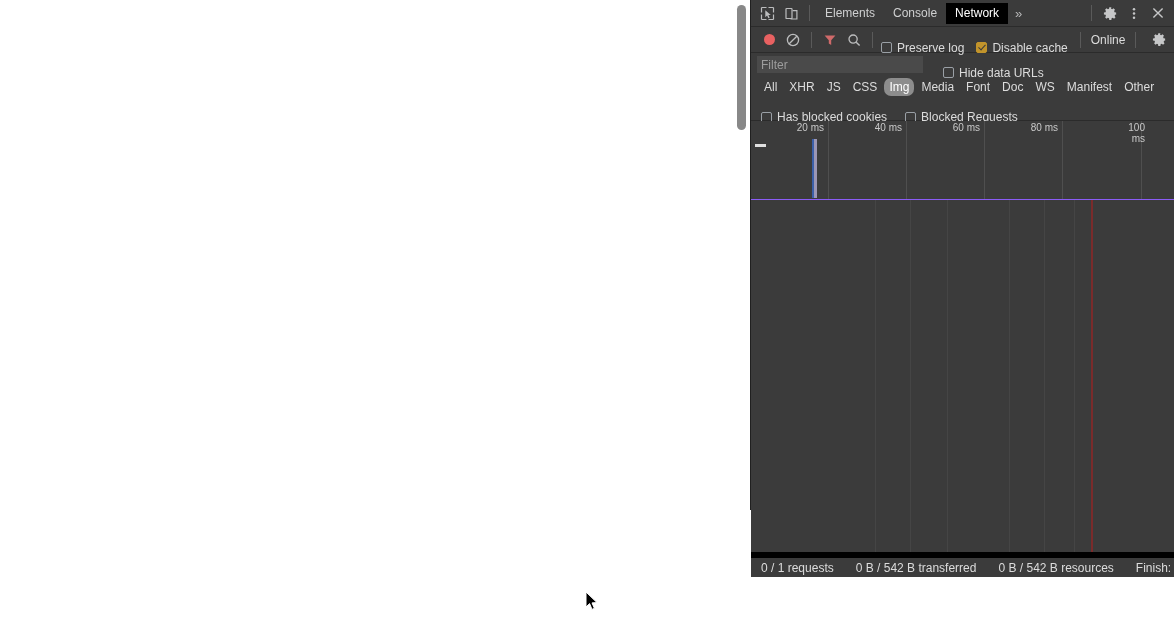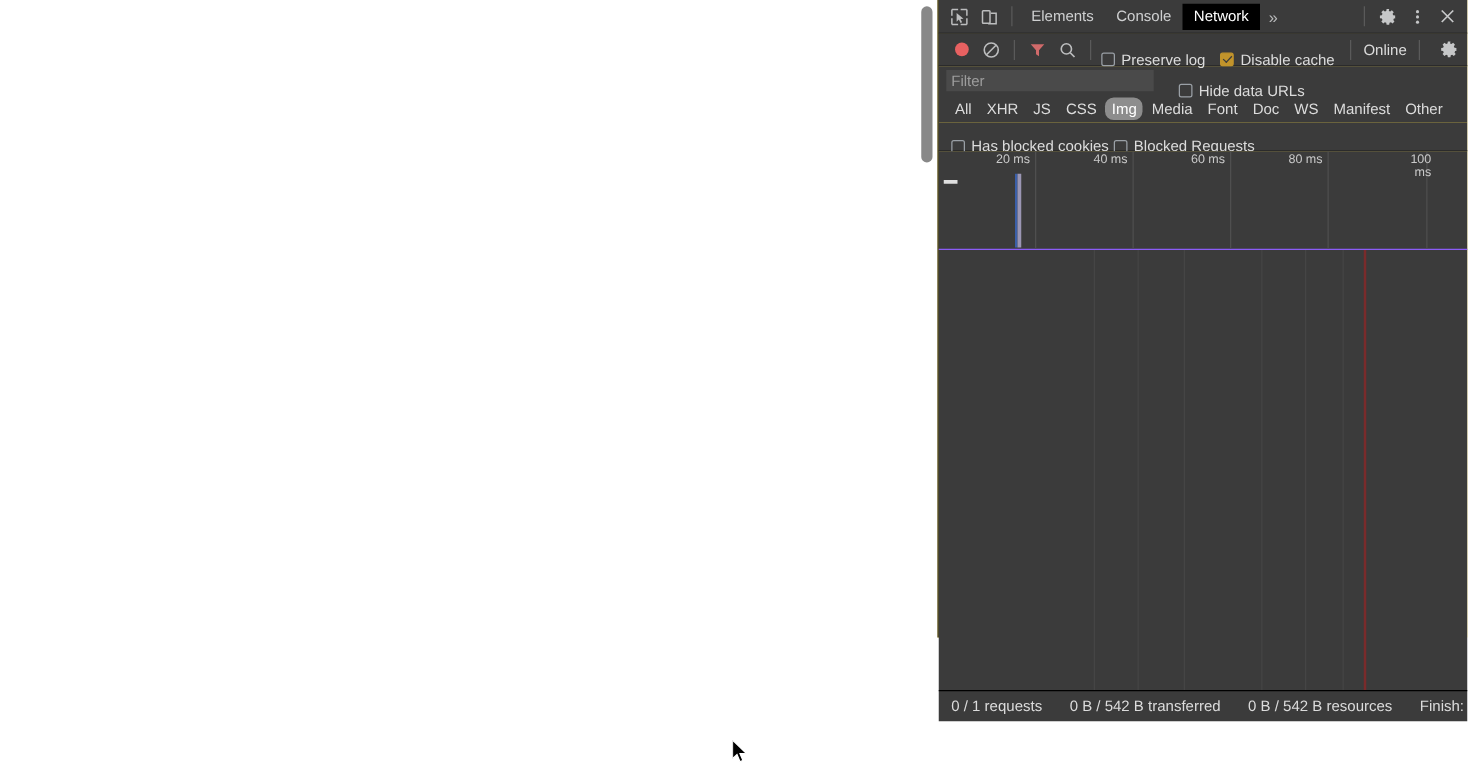--- a/index.html
+++ b/index.html
@@ -32,21 +32,21 @@
     position: absolute;
     left: 586px; top: 592px;
     width: 12px; height: 19px;
     pointer-events: none;
   }
 
   
   .devtools {
     position: absolute; left: 750px; top: 0;
     width: 424px; height: 510px;
-    background: #fde047;
+    background: #b91c1c;
     color: #e8eaed;
     font-size: 12px;
     border-left: 1px solid #202020;
     box-sizing: border-box;
   }
 
   
   .tabbar {
     display: flex; align-items: center;
     height: 27px;
@@ -130,20 +130,21 @@
   }
   .chip.selected { background: #8d8d8d; color: #ffffff; }
 
   
   .blockedrow {
     display: flex; align-items: center;
     height: 23px;
     background: #3b3b3b;
     padding: 0 8px;
     box-sizing: border-box;
+    gap: 14px;
     border-bottom: 1px solid #2b2b2b;
   }
 
   
   .overview {
     position: relative;
     height: 78px;
     background: #3b3b3b;
     border-bottom: 1px solid #8b5cf6;
     overflow: hidden;
@@ -208,21 +209,21 @@
   .wf-redline {
     position: absolute; top: 0; bottom: 0;
     width: 2px; background: #7a2b2b;
   }
 
   
   .statusbar {
     display: flex; align-items: center;
     height: 25px;
     background: #3b3b3b;
-    border-top: 1px solid #000000;
+    border-top: 6px solid #000000;
     font-size: 12px; color: #dcdcdc;
     padding-left: 10px;
     box-sizing: border-box;
     white-space: nowrap;
     overflow: hidden;
   }
   .status-item { padding: 0 11px 0 0; }
   .status-sep { width: 1px; height: 14px; background: #5a5a5a; margin-right: 11px; }
 
   svg { display: block; }

